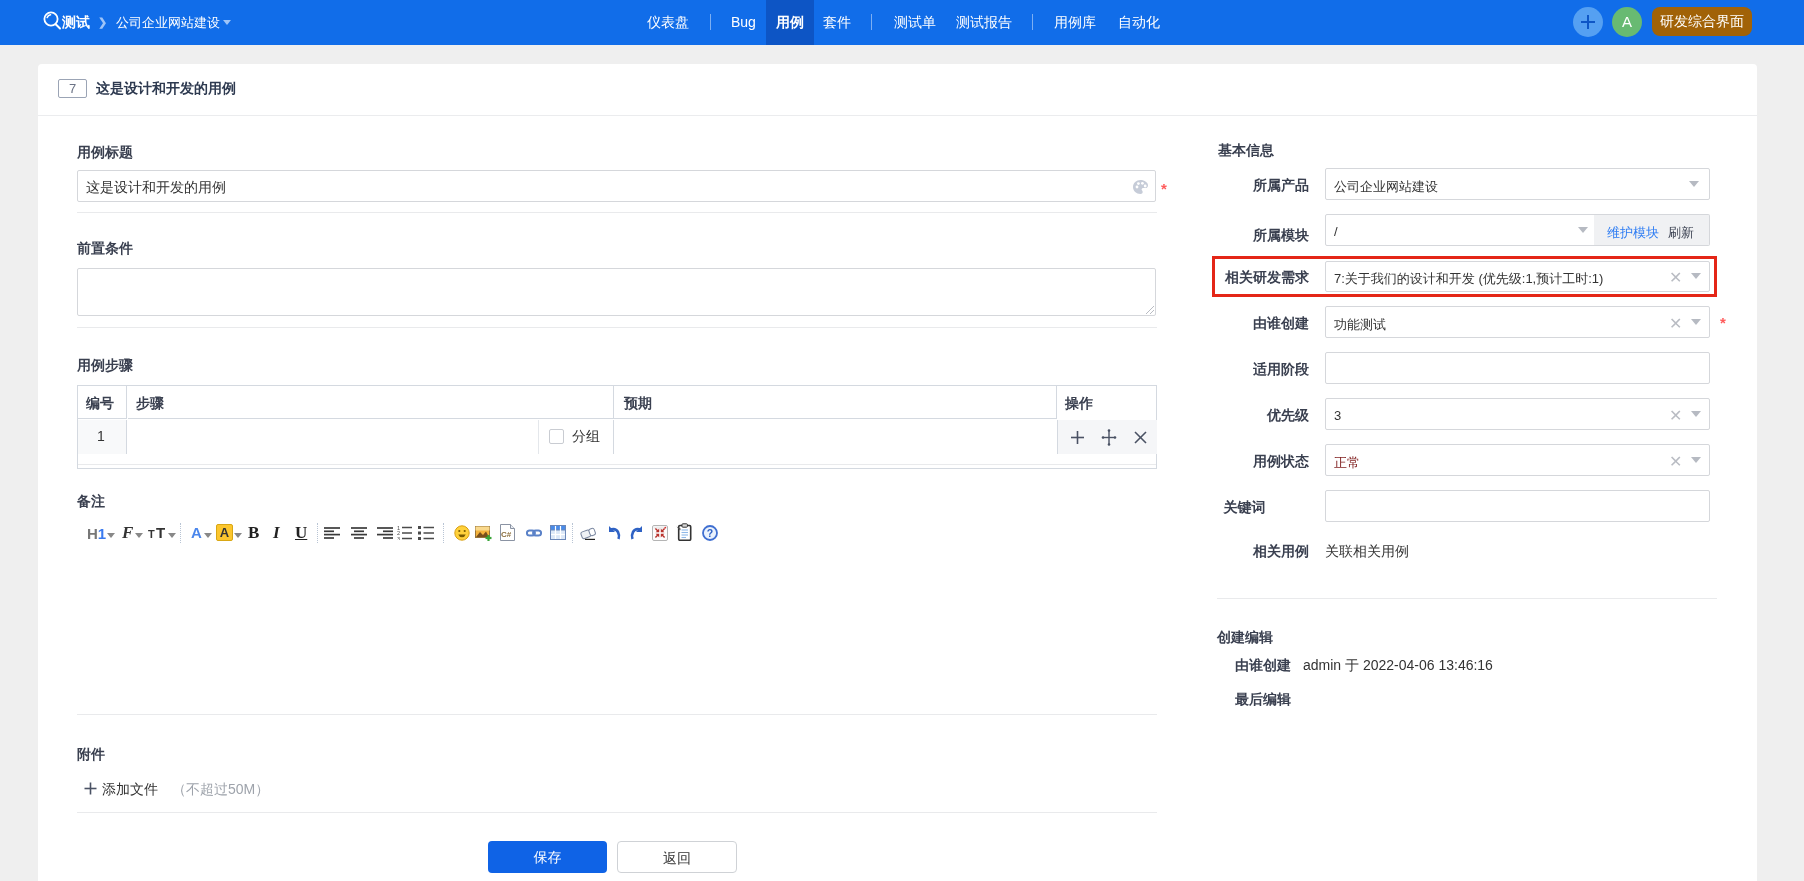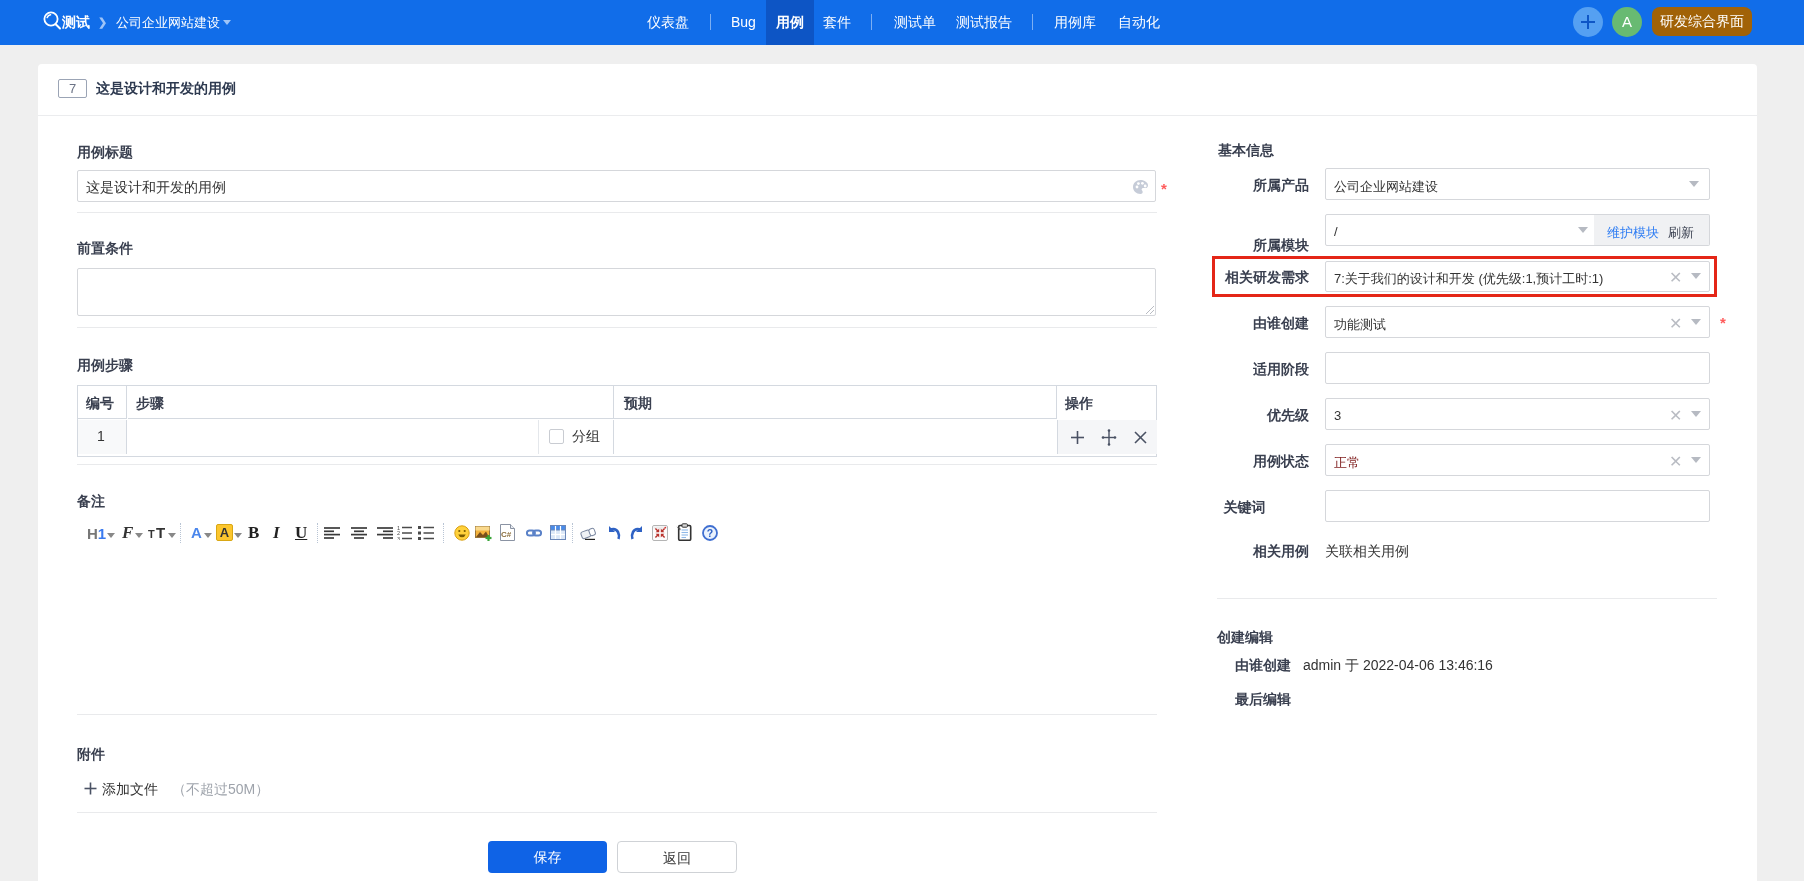--- a/index.html
+++ b/index.html
@@ -84,21 +84,21 @@
   <div class="lbl" style="left:77px;top:240px;">前置条件</div>
   <div class="box" style="left:77px;top:268px;width:1079px;height:48px;"></div>
   <svg class="abs" style="left:1144px;top:304px;" width="10" height="10" viewBox="0 0 10 10">
       <g stroke="#b9bcc3" stroke-width="1">
         <line x1="2" y1="10" x2="10" y2="2"></line>
         <line x1="6" y1="10" x2="10" y2="6"></line>
       </g>
     </svg>
 
   <div class="lbl" style="left:77px;top:357px;">用例步骤</div>
-  <div class="abs" id="steptable" style="left:77px;top:385px;width:1080px;height:72px;border:1px solid #d4d9e0;">
+  <div class="abs" id="steptable" style="left:77px;top:385px;width:1080px;height:84px;border:1px solid #d4d9e0;">
     <div class="abs" style="left:0;top:0;width:49px;height:33px;border-right:1px solid #d4d9e0;border-bottom:1px solid #d4d9e0;"></div>
     <div class="abs lbl" style="left:8px;top:9px;color:#3a4050;">编号</div>
     <div class="abs" style="left:50px;top:0;width:485px;height:33px;border-bottom:1px solid #d4d9e0;"></div>
     <div class="abs lbl" style="left:58px;top:9px;">步骤</div>
     <div class="abs" style="left:535px;top:0;width:444px;height:33px;border-right:1px solid #d4d9e0;border-left:1px solid #d4d9e0;border-bottom:1px solid #d4d9e0;left:535px;"></div>
     <div class="abs lbl" style="left:546px;top:9px;">预期</div>
     <div class="abs lbl" style="left:987px;top:9px;">操作</div>
 
     <div class="abs" style="left:0;top:34px;width:49px;height:34px;background:#f8f9fa;border-right:1px solid #d4d9e0;"></div>
     <div class="abs val" style="left:19px;top:42px;">1</div>
@@ -283,21 +283,21 @@
   <div class="abs" style="left:488px;top:841px;width:119px;height:32px;background:#0f63e6;border-radius:4px;color:#fff;font-size:14px;text-align:center;line-height:32px;">保存</div>
   <div class="abs" style="left:617px;top:841px;width:120px;height:32px;background:#fff;border:1px solid #cfd2d6;border-radius:4px;color:#333;font-size:14px;text-align:center;line-height:32px;">返回</div>
 
   <div class="lbl" style="left:1218px;top:142px;">基本信息</div>
 
   <div class="lbl rlab" style="left:1180px;top:177px;width:129px;text-align:right;">所属产品</div>
   <div class="box" style="left:1325px;top:168px;width:385px;height:32px;"></div>
   <div class="abs" style="left:1334px;top:178px;font-size:13px;color:#333;">公司企业网站建设</div>
   <div class="caret" style="left:1689px;top:181px;"></div>
 
-  <div class="lbl rlab" style="left:1180px;top:237px;width:129px;text-align:right;">所属模块</div>
+  <div class="lbl rlab" style="left:1180px;top:227px;width:129px;text-align:right;">所属模块</div>
   <div class="box" style="left:1325px;top:214px;width:270px;height:32px;border-radius:2px 0 0 2px;"></div>
   <div class="abs" style="left:1334px;top:224px;font-size:13px;color:#333;">/</div>
   <div class="caret" style="left:1578px;top:227px;"></div>
   <div class="abs" style="left:1594px;top:214px;width:116px;height:32px;background:#f0f1f3;border:1px solid #d5d7db;border-left:none;border-radius:0 2px 2px 0;"></div>
   <div class="abs" style="left:1607px;top:224px;font-size:13px;color:#2b7bf3;">维护模块</div>
   <div class="abs" style="left:1668px;top:224px;font-size:13px;color:#3a4050;">刷新</div>
 
   <div class="abs" style="left:1212px;top:256px;width:505px;height:41px;border:3px solid #e42617;"></div>
   <div class="lbl rlab" style="left:1180px;top:269px;width:129px;text-align:right;">相关研发需求</div>
   <div class="box" style="left:1325px;top:261px;width:385px;height:31px;"></div>

